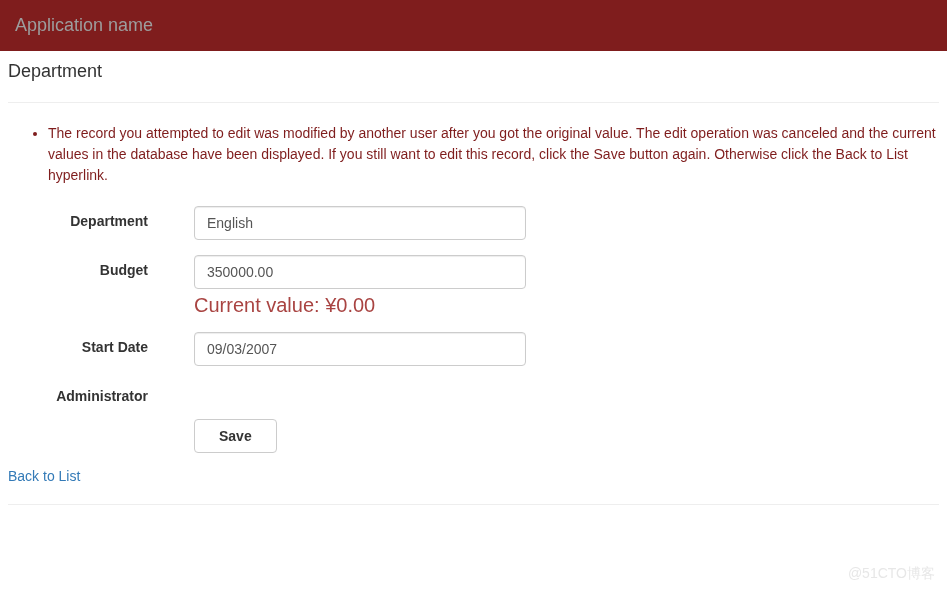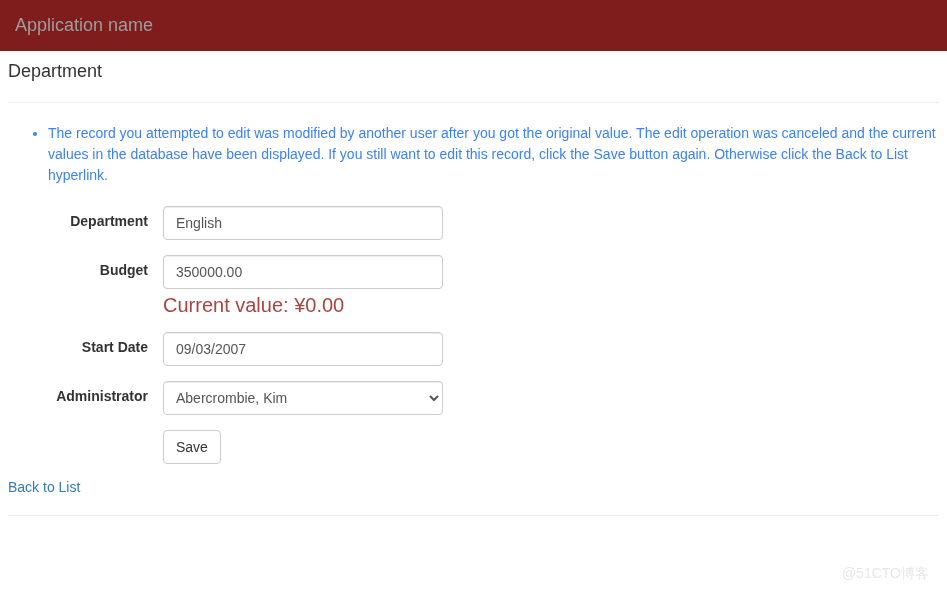--- a/index.html
+++ b/index.html
@@ -3,44 +3,44 @@
   <meta charset="utf-8">
   <style>
     * { box-sizing: border-box; margin: 0; padding: 0; }
     body { font-family: "Helvetica Neue", Helvetica, Arial, sans-serif; font-size: 14px; color: #333; background: #fff; }
     .navbar { background: #7f1d1d; color: #9d9d9d; padding: 15px 15px; font-size: 18px; }
     .navbar a { color: #9d9d9d; text-decoration: none; }
     .container { padding: 10px 8px 0 8px; }
     h2 { font-size: 30px; font-weight: 500; margin-top: 10px; margin-bottom: 10px; }
     h4 { font-size: 18px; font-weight: 500; margin-bottom: 10px; color: #333; }
     hr { border: 0; border-top: 1px solid #eee; margin-top: 20px; margin-bottom: 20px; }
-    .validation-summary { color: #3b82f6; margin-bottom: 20px; }
+    .validation-summary { color: #7f1d1d; margin-bottom: 20px; }
     .validation-summary ul { padding-left: 40px; }
     .validation-summary li { margin-bottom: 0; line-height: 1.5; }
     .form-horizontal { }
     .form-group { display: flex; margin-bottom: 15px; align-items: flex-start; }
     .control-label { width: 155px; text-align: right; font-weight: 700; padding: 7px 15px 0 0; flex-shrink: 0; }
-    .col-input { width: 280px; }
+    .col-input { width: 332px; margin-left: 31px; }
     .form-control {
       display: block; width: 100%; height: 34px; padding: 6px 12px;
       font-size: 14px; line-height: 1.42857143; color: #555;
       background: #fff; border: 1px solid #ccc; border-radius: 4px;
       box-shadow: inset 0 1px 1px rgba(0,0,0,.075);
     }
     select.form-control { padding: 6px 8px; }
     .field-error { color: #a94442; font-size: 20px; margin-top: 5px; display: block; }
     .btn {
-      display: inline-block; padding: 6px 12px; font-size: 14px;
-      font-weight: 400; line-height: 1.42857143; text-align: center;
+      display: inline-block; padding: 6px 24px; font-size: 14px;
+      font-weight: 700; line-height: 1.42857143; text-align: center;
       border: 1px solid #ccc; border-radius: 4px; background: #fff;
       color: #333; cursor: pointer;
     }
     .back-link { color: #337ab7; text-decoration: none; display: inline-block; }
     footer { border-top: 1px solid #eee; margin-top: 20px; padding: 15px 0 10px 0; color: #333; }
-    .watermark { position: fixed; right: 18px; bottom: 18px; color: #e7e7e7; font-size: 14px; }
+    .watermark { position: fixed; right: 12px; bottom: 18px; color: #e7e7e7; font-size: 14px; }
   </style>
 </head>
 <body>
 
 <div class="navbar">
   <a href="#">Application name</a>
 </div>
 
 <div class="container">
   <h4>Department</h4>
@@ -71,25 +71,20 @@
 
     <div class="form-group">
       <label class="control-label">Start Date</label>
       <div class="col-input">
         <input type="text" class="form-control" value="09/03/2007" style="">
       </div>
     </div>
 
     <div class="form-group">
       <label class="control-label">Administrator</label>
-      <div class="col-input">
-        <select class="form-control">
-          <option>Abercrombie, Kim</option>
-        </select>
-      </div>
     </div>
 
     <div class="form-group">
       <label class="control-label"></label>
       <div class="col-input">
         <button type="submit" class="btn">Save</button>
       </div>
     </div>
 
   </div>

